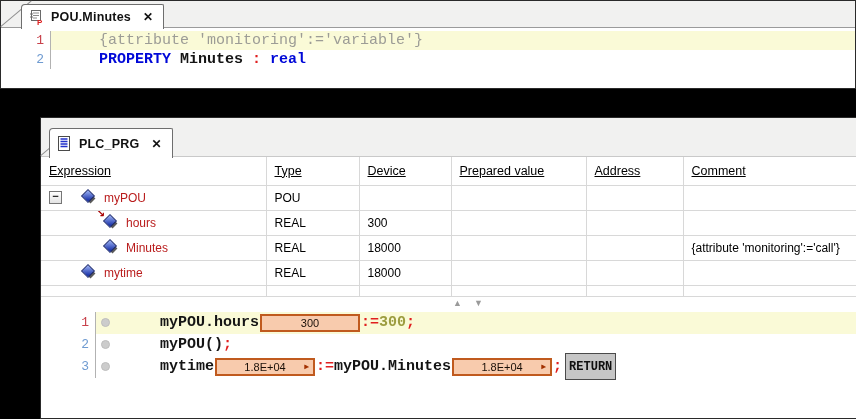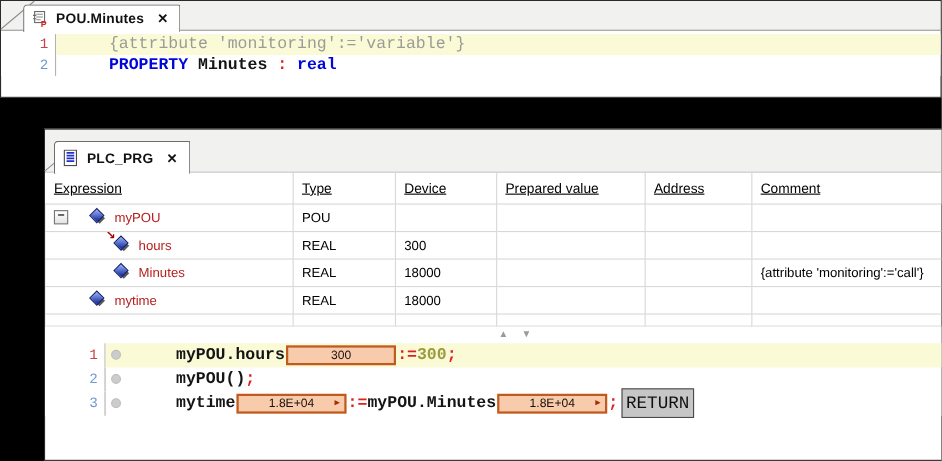--- a/index.html
+++ b/index.html
@@ -49,21 +49,21 @@
   .sg-id { color:#141414; }
   .sg-plain { color:#141414; }
   .sg-op { color:#e01f1f; }
   .sg-kw { color:#0008d8; }
   .sg-num { color:#9c9c3f; }
   .sg-comment { color:#9c9c96; font-weight:normal; }
 
   .vbox { position:relative; display:inline-flex; align-items:center; justify-content:center; width:100px; height:18px; background:#f8cbad; border:2px solid #c05a1e; margin:0 1px; flex:0 0 auto; }
   .vtext { font-family:"Liberation Sans", sans-serif; font-size:11px; font-weight:normal; color:#1a1008; }
   .varrow { position:absolute; right:4px; top:50%; transform:translateY(-50%); font-size:8px; color:#a33000; line-height:1; }
-  .retchip { display:inline-flex; align-items:center; justify-content:center; height:27px; padding:0 3px; background:#c6c6c6; border:1px solid #4a4a4a; font-family:"Liberation Mono", monospace; font-size:16px; font-weight:normal; color:#101010; margin-left:3px; }
+  .retchip { display:inline-flex; align-items:center; justify-content:center; height:27px; padding:0 3px; background:#c6c6c6; border:1px solid #4a4a4a; font-family:"Liberation Mono", monospace; font-size:12px; font-weight:bold; color:#101010; margin-left:3px; }
 
   
   .titlebar { height:27px; background:#6a6a6a; color:#fff; display:flex; align-items:center; padding-left:9px; font-size:12.5px; font-weight:bold; margin-bottom:4px; letter-spacing:.2px; }
 
   
   table.watch { width:100%; border-collapse:collapse; table-layout:fixed; font-size:12px; color:#000; }
   .watch col.c-expr { width:225px; } .watch col.c-type { width:93px; } .watch col.c-val { width:92px; }
   .watch col.c-prep { width:135px; } .watch col.c-addr { width:97px; }
   .watch th { font-weight:normal; text-align:left; font-size:12.5px; height:28px; padding:0 0 0 8px; border:1px solid #d8d8d8; border-top:none; background:#fff;text-decoration:underline; }
   .watch td { border:1px solid #d8d8d8; height:25px; padding:0 0 0 8px; font-size:12px; overflow:hidden; white-space:nowrap; }

